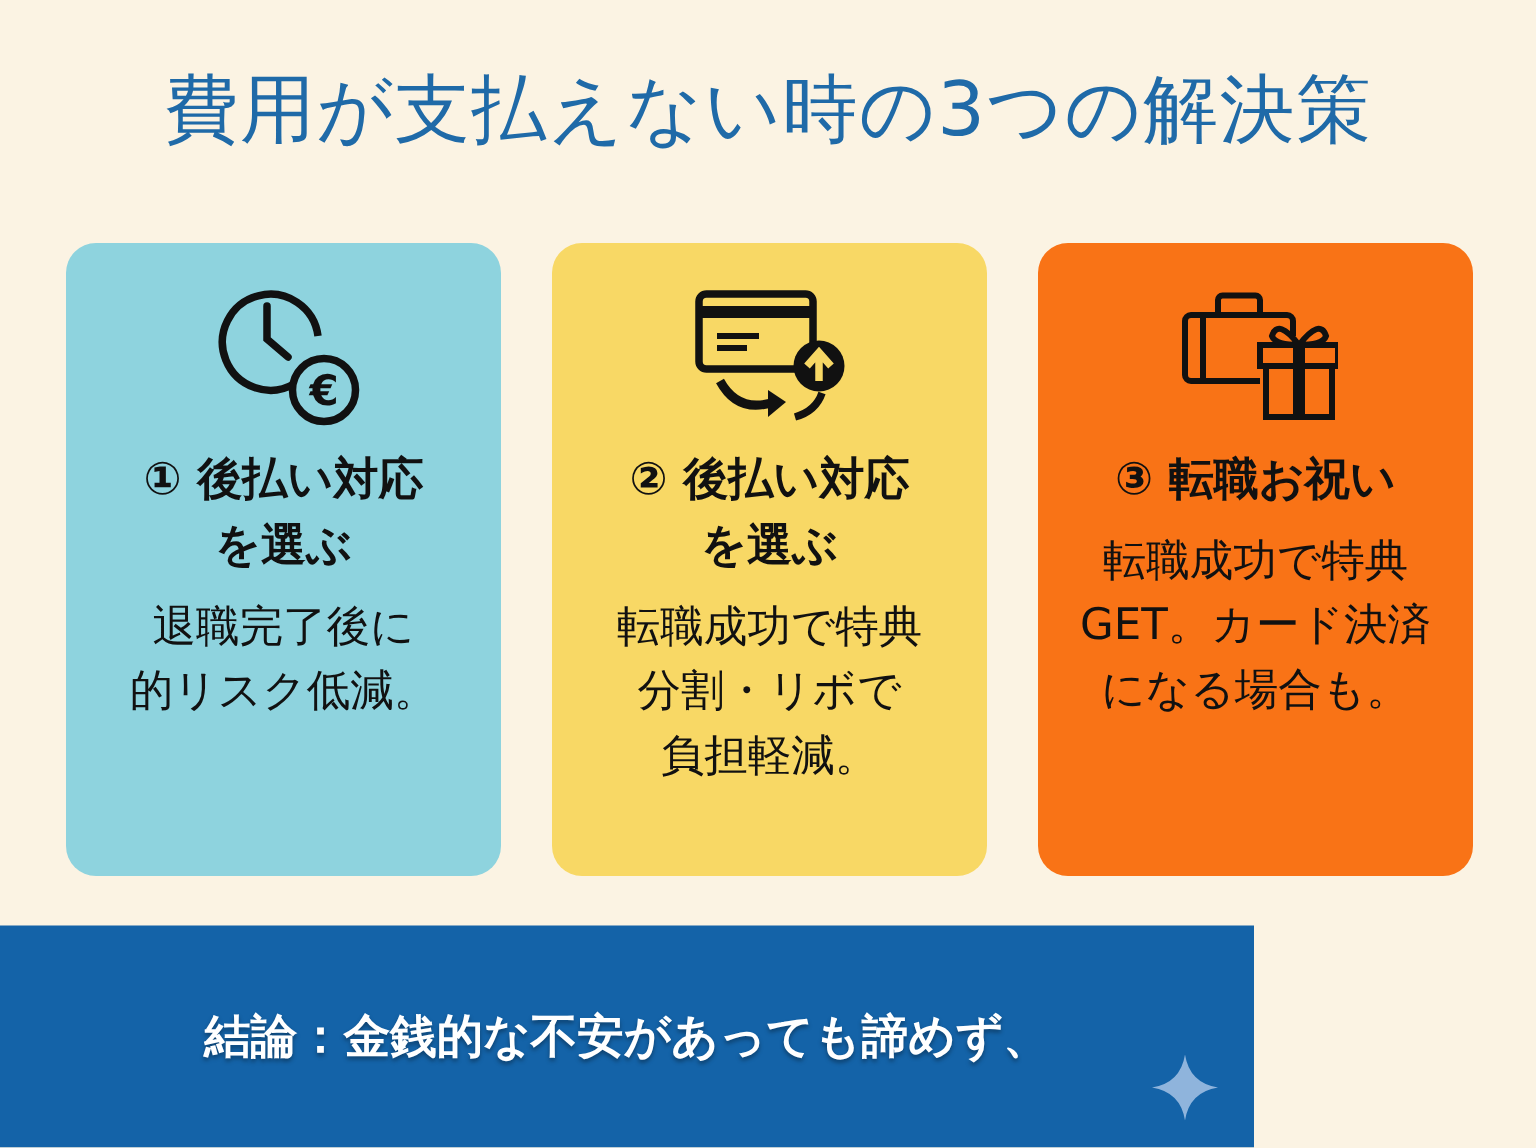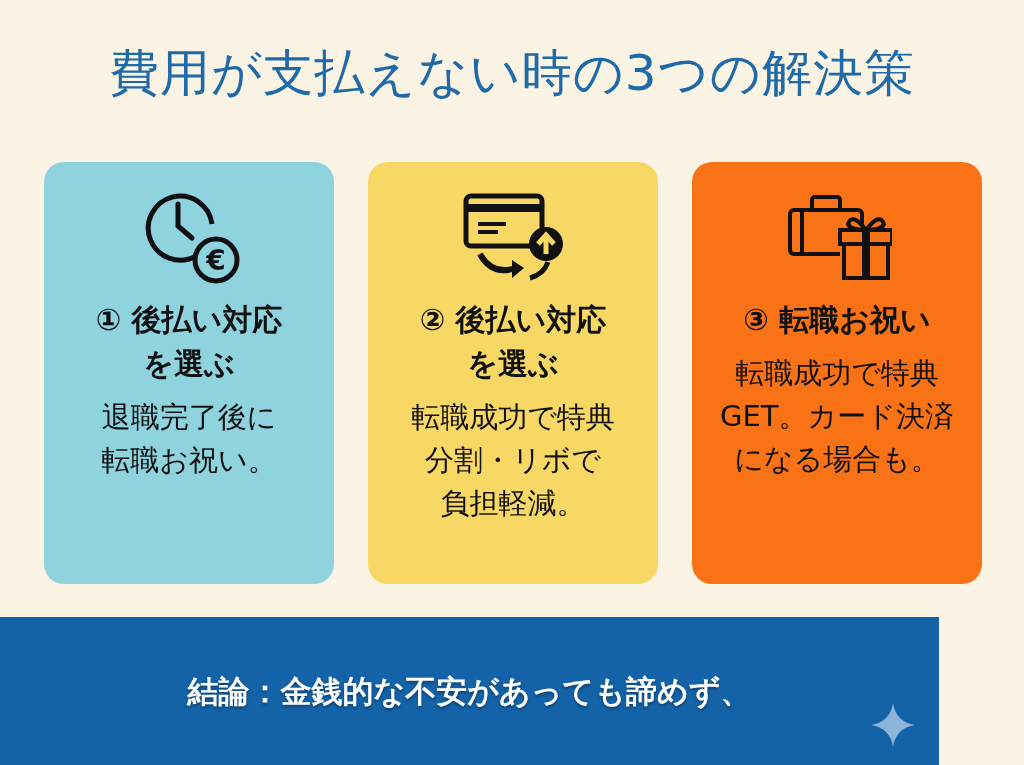--- a/index.html
+++ b/index.html
@@ -26,21 +26,21 @@
     .card .icon { width: 110px; height: 100px; }
     .card .heading {
       margin-top: 14px; font-size: 30px; font-weight: bold;
       text-align: center; line-height: 44px;
     }
     .card .body {
       margin-top: 10px; font-size: 29px; text-align: center;
       line-height: 43px;
     }
     .footer {
-      position: absolute; left: 0; top: 617px; width: 939px; height: 148px;
+      position: absolute; left: 0; top: 617px; width: 836px; height: 148px;
       background: #1463a8; display: flex; flex-direction: column;
       align-items: center; justify-content: center;
     }
     .footer .line {
       color: #fff; font-size: 31px; font-weight: bold; line-height: 50px;
       text-shadow: 0 2px 3px rgba(0,0,0,0.35);
     }
     .sparkle { position: absolute; right: 24px; bottom: 18px; width: 44px; height: 44px; }
   </style>
 </head>
@@ -55,21 +55,21 @@
       <path d="M44 20 V42 L58 54" fill="none" stroke="#111" stroke-width="5" stroke-linecap="round"></path>
       <circle cx="82" cy="76" r="21" fill="none" stroke="#111" stroke-width="5"></circle>
       <text x="82" y="86" text-anchor="middle" font-size="28" font-weight="bold" fill="#111" font-family="DejaVu Sans, sans-serif">€</text>
     </svg>
     <div class="heading">
       <div>① 後払い対応</div>
       <div>を選ぶ</div>
     </div>
     <div class="body">
       <div>退職完了後に</div>
-      <div>転職お祝い。</div>
+      <div>的リスク低減。</div>
     </div>
   </div>
 
   <div class="card" style="background:#f8d865;">
     <svg class="icon" viewBox="0 0 110 100">
       <rect x="8" y="12" width="76" height="50" rx="5" fill="none" stroke="#111" stroke-width="5"></rect>
       <rect x="8" y="20" width="76" height="8" fill="#111"></rect>
       <line x1="20" y1="40" x2="48" y2="40" stroke="#111" stroke-width="4"></line>
       <line x1="20" y1="48" x2="40" y2="48" stroke="#111" stroke-width="4"></line>
       <circle cx="88" cy="60" r="17" fill="#111"></circle>

